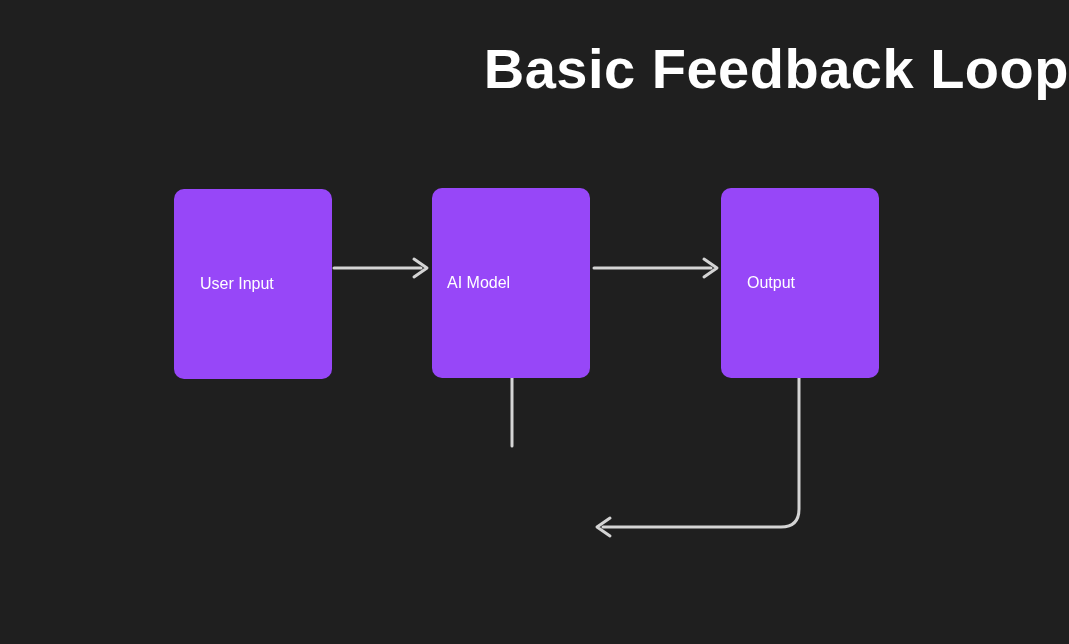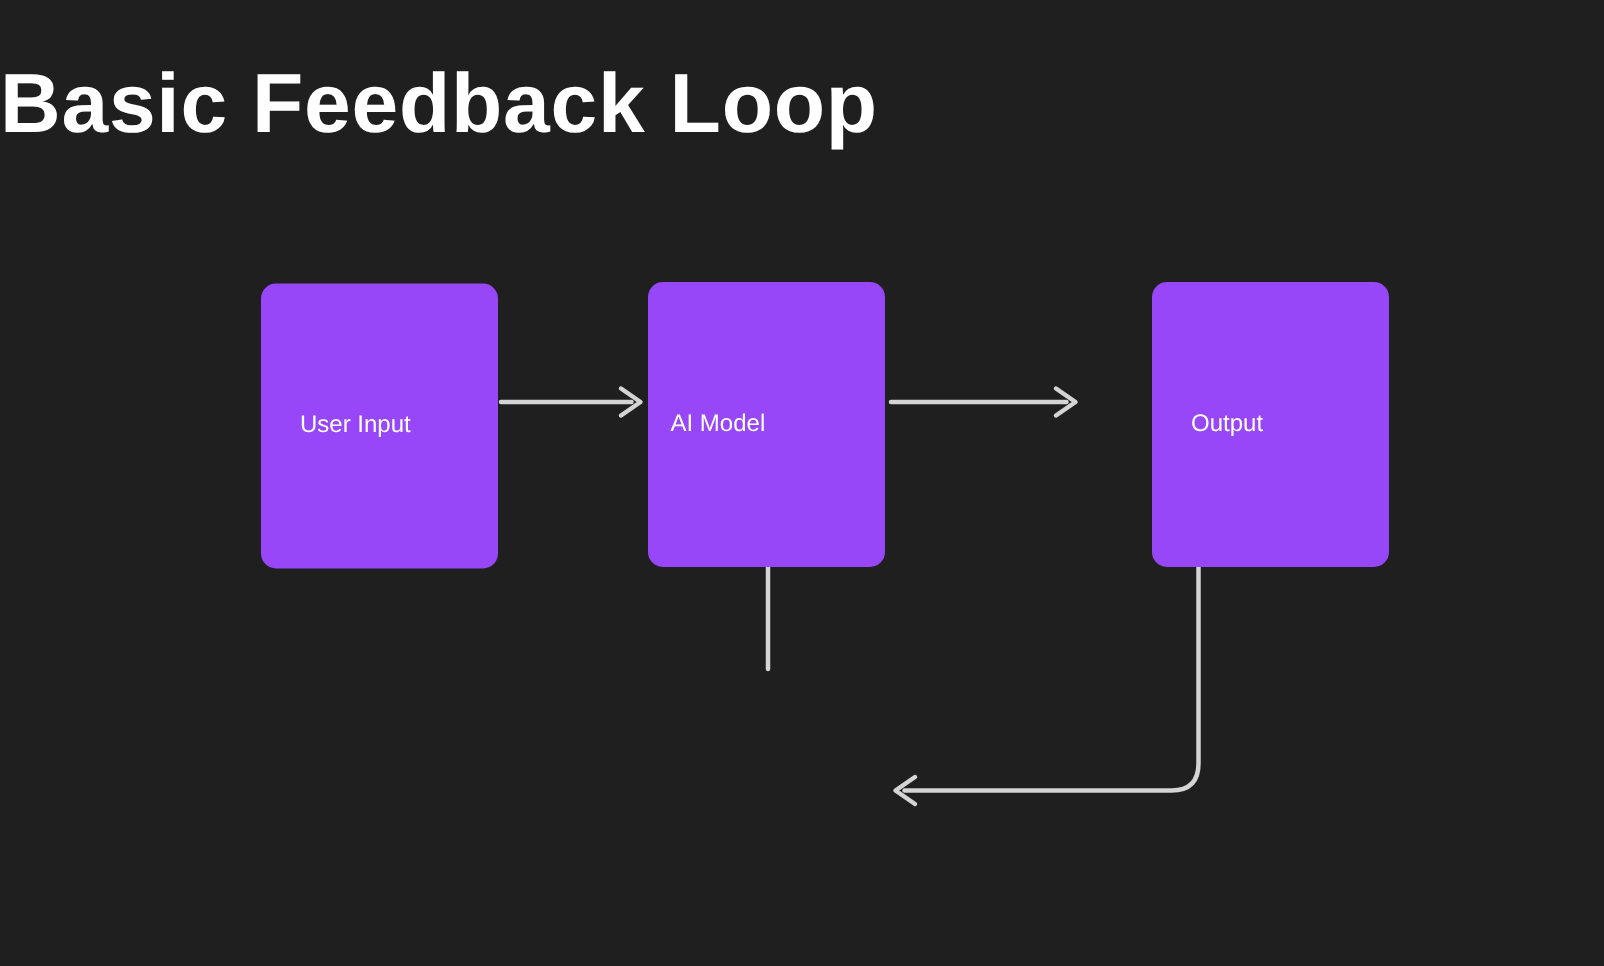--- a/index.html
+++ b/index.html
@@ -17,21 +17,21 @@
     height: 644px;
     background: var(--bg);
     overflow: hidden;
     font-family: "Liberation Sans", "DejaVu Sans", sans-serif;
   }
   .diagram-title {
     position: absolute;
     top: 36px;
     left: 0;
     width: 100%;
-    text-align: left;
+    text-align: right;
     color: var(--title-text);
     font-size: 56px;
     font-weight: 600;
     letter-spacing: 0.5px;
   }
   .edges-layer {
     position: absolute;
     inset: 0;
     width: 1069px;
     height: 644px;
@@ -53,21 +53,21 @@
     align-items: center;
     justify-content: flex-start;
     text-align: center;
     color: var(--node-text);
     font-size: 16px;
     line-height: 1.6;
     padding: 0 26px;
   }
   .node-user-input    { left: 174px; top: 189px; }
   .node-ai-model      { left: 432px; top: 188px; padding-left: 15px; }
-  .node-output        { left: 721px; top: 188px; margin-left: 47px; }
+  .node-output        { left: 721px; top: 188px; }
   .node-user-feedback { left: 432px; top: 448px; }
 </style>
 </head>
 <body>
 
 <div class="canvas">
 
   <h1 class="diagram-title">Basic Feedback Loop</h1>
 
   <svg class="edges-layer" viewBox="0 0 1069 644" xmlns="http://www.w3.org/2000/svg">

